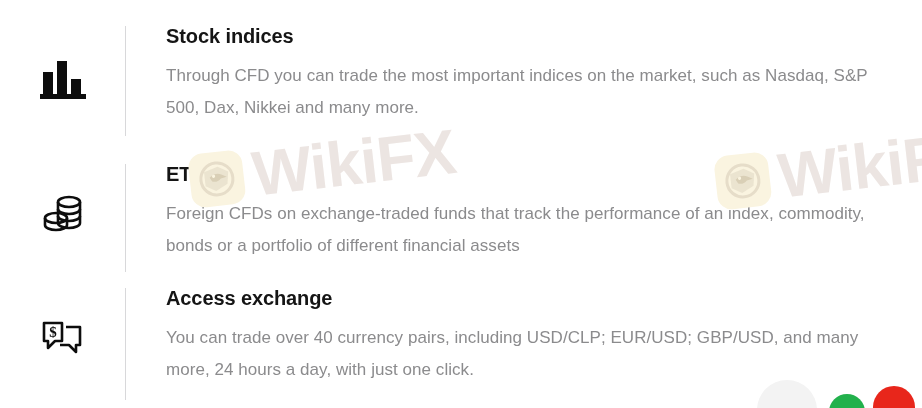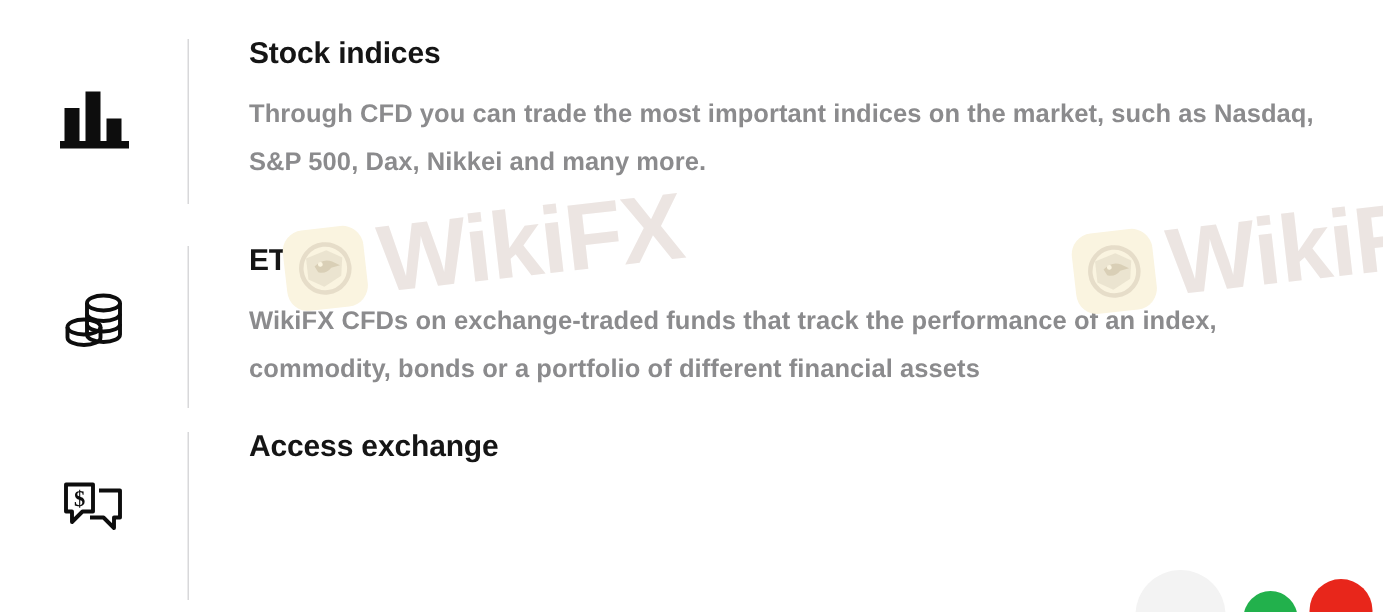--- a/index.html
+++ b/index.html
@@ -66,21 +66,21 @@
   .feature-title {
     font-size: 20px;
     font-weight: bold;
     color: #151515;
     line-height: 26px;
     letter-spacing: -0.1px;
     margin: 0 0 11px 0;
   }
   .feature-desc {
     font-size: 17px;
-    font-weight: bold;
+    font-weight: normal;
     color: #8b8b8d;
     line-height: 32px;
     margin: 0;
     max-width: 730px;
     letter-spacing: 0.05px;
   }
 
   
   .watermark {
     position: absolute;
@@ -173,37 +173,38 @@
           <path d="M17 17v7c0 2.8 4.9 5 11 5s11-2.2 11-5v-7"></path>
           <path d="M17 24v7c0 2.8 4.9 5 11 5s11-2.2 11-5v-7"></path>
           <ellipse cx="15" cy="26" rx="11" ry="5"></ellipse>
           <path d="M4 26v7c0 2.8 4.9 5 11 5s11-2.2 11-5v-7"></path>
         </g>
       </svg>
     </div>
     <div class="divider"></div>
     <div class="text-cell">
       <h3 class="feature-title">ETF</h3>
-      <p class="feature-desc">WikiFX CFDs on exchange-traded funds that track the performance of an index, commodity, bonds or a portfolio of different financial assets</p>
+      <p class="feature-desc">Foreign CFDs on exchange-traded funds that track the performance of an index, commodity, bonds or a portfolio of different financial assets</p>
     </div>
   </div>
 
   <div class="feature-row" id="row-2">
     <div class="icon-cell">
       <svg width="46" height="46" viewBox="0 0 46 46" aria-hidden="true">
         <g fill="none" stroke="#0d0d0d" stroke-width="2.6" stroke-linejoin="round">
           <path d="M22 6H4v18h4v7l7-7h7z"></path>
           <path d="M26 10h14v18h-4v7l-7-7h-9"></path>
         </g>
         <text x="13" y="20" font-family="Liberation Serif, serif" font-size="15" font-weight="bold" fill="#0d0d0d" text-anchor="middle">$</text>
       </svg>
     </div>
     <div class="divider"></div>
     <div class="text-cell">
       <h3 class="feature-title">Access exchange</h3>
+      <p class="feature-desc">You can trade over 40 currency pairs, including USD/CLP; EUR/USD; GBP/USD, and many more, 24 hours a day, with just one click.</p>
     </div>
   </div>
 
   <div class="watermark" id="watermark-left">
     <span class="wm-badge">
       <svg width="40" height="40" viewBox="0 0 40 40" aria-hidden="true">
         <circle cx="20" cy="20" r="16" fill="none" stroke="#e6ddc9" stroke-width="3"></circle>
         <path d="M8 12 L22 8 L32 14 L30 26 L18 32 L8 26 Z" fill="#e8e0cc" opacity="0.85"></path>
         <path d="M13 18 q6-5 12-2 l5 3 -6 1 q-4 4 -9 2 z" fill="#d9cfb6"></path>
         <circle cx="17" cy="17" r="1.6" fill="#faf4e0"></circle>

